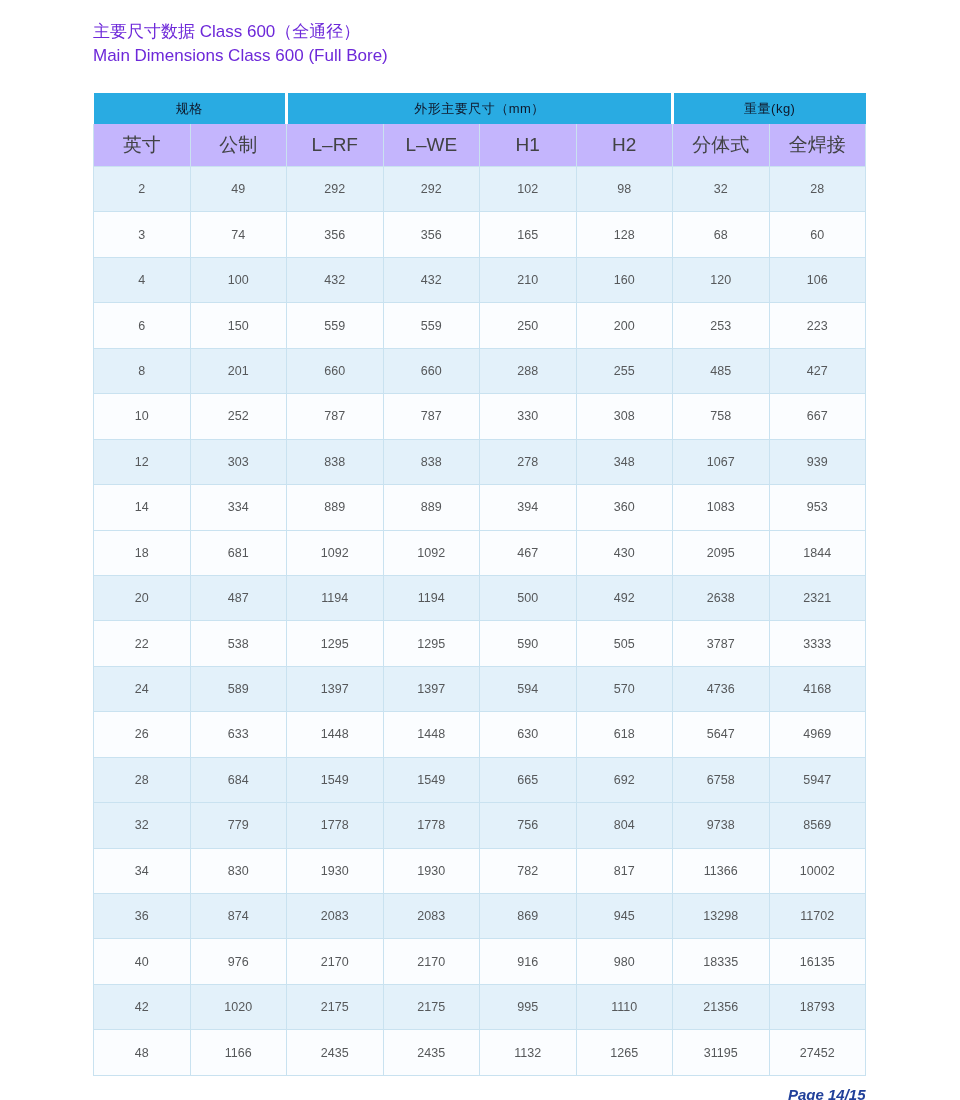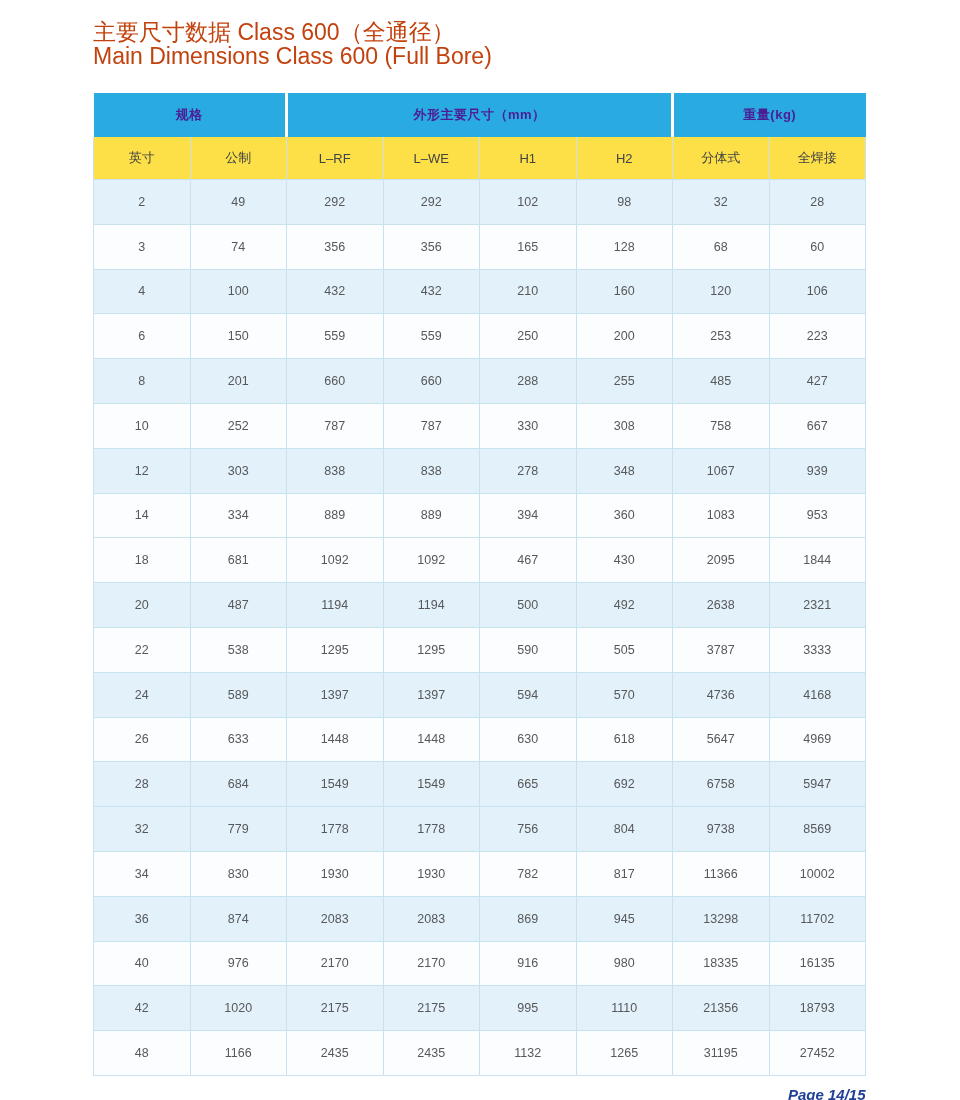--- a/index.html
+++ b/index.html
@@ -10,53 +10,53 @@
     background: #ffffff;
     overflow: hidden;
     font-family: "Liberation Sans", "DejaVu Sans", sans-serif;
   }
   .title-block {
     position: absolute;
     left: 93px;
     top: 20px;
   }
   .title-zh, .title-en {
-    color: #c2410c;
-    font-size: 23px;
+    color: #6d28d9;
+    font-size: 17px;
     line-height: 24px;
     white-space: nowrap;
   }
   .dim-table {
     position: absolute;
     left: 93px;
     top: 93px;
     width: 773px;
     height: 983px;
     border-collapse: collapse;
     table-layout: fixed;
   }
   .dim-table th, .dim-table td {
     text-align: center;
     vertical-align: middle;
     padding: 0;
   }
   .group-row th {
-    height: 44px;
+    height: 31px;
     background: #29abe2;
-    color: #4c1d95;
+    color: #0f172a;
     font-size: 13px;
-    font-weight: bold;
+    font-weight: normal;
     letter-spacing: 0.5px;
   }
   .group-row th.gap-left { border-left: 3px solid #ffffff; }
   .col-row th {
     height: 42px;
-    background: #fde047;
+    background: #c4b5fd;
     color: #414244;
-    font-size: 13px;
+    font-size: 19px;
     font-weight: normal;
     border: 1px solid #c9e2f0;
     border-top: none;
   }
   .dim-table tbody td {
     border: 1px solid #c9e2f0;
     color: #56585a;
     font-size: 12.5px;
     background: #fbfdff;
   }

